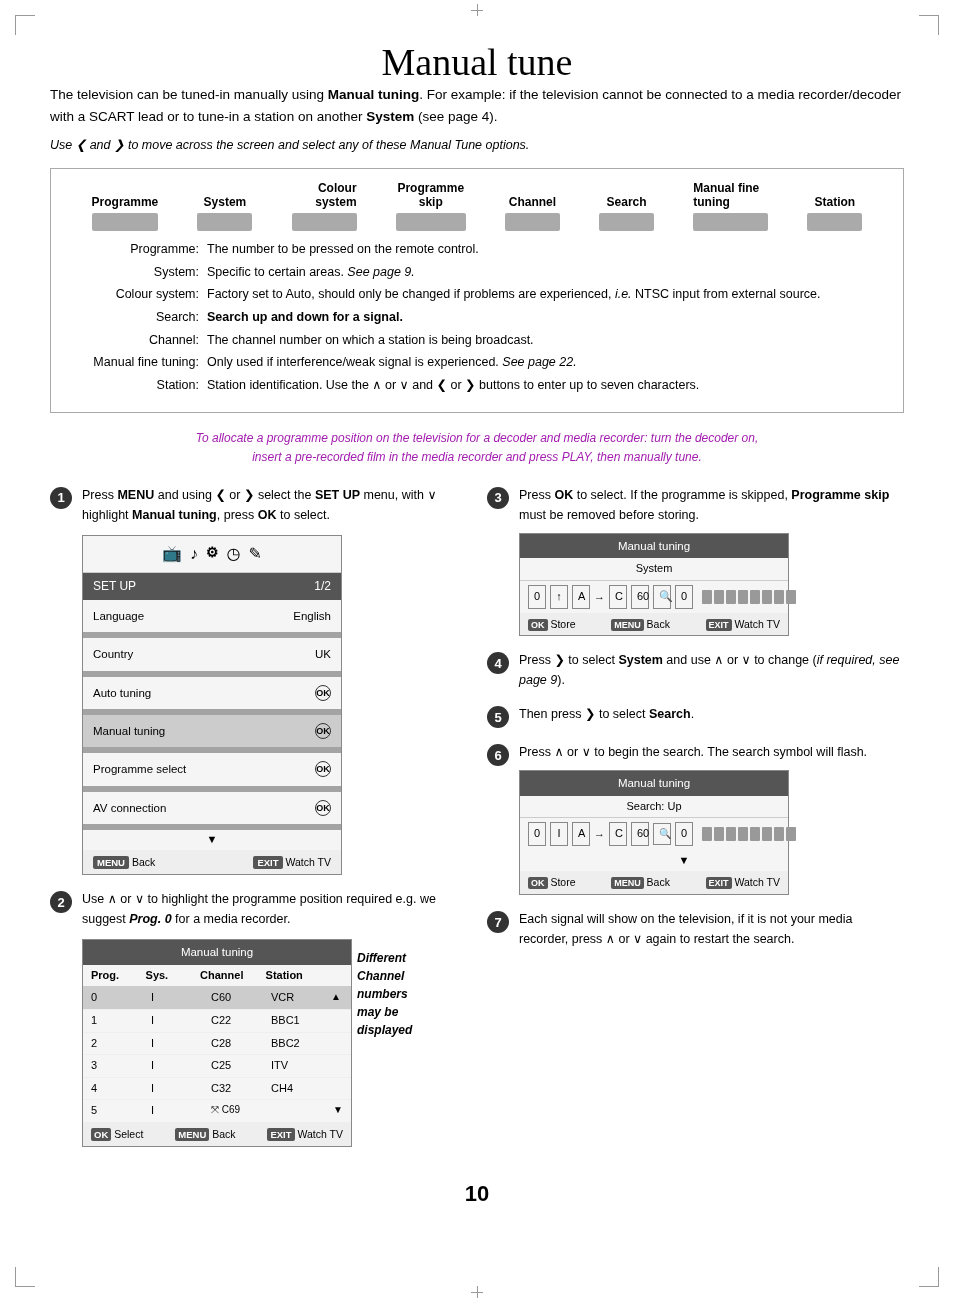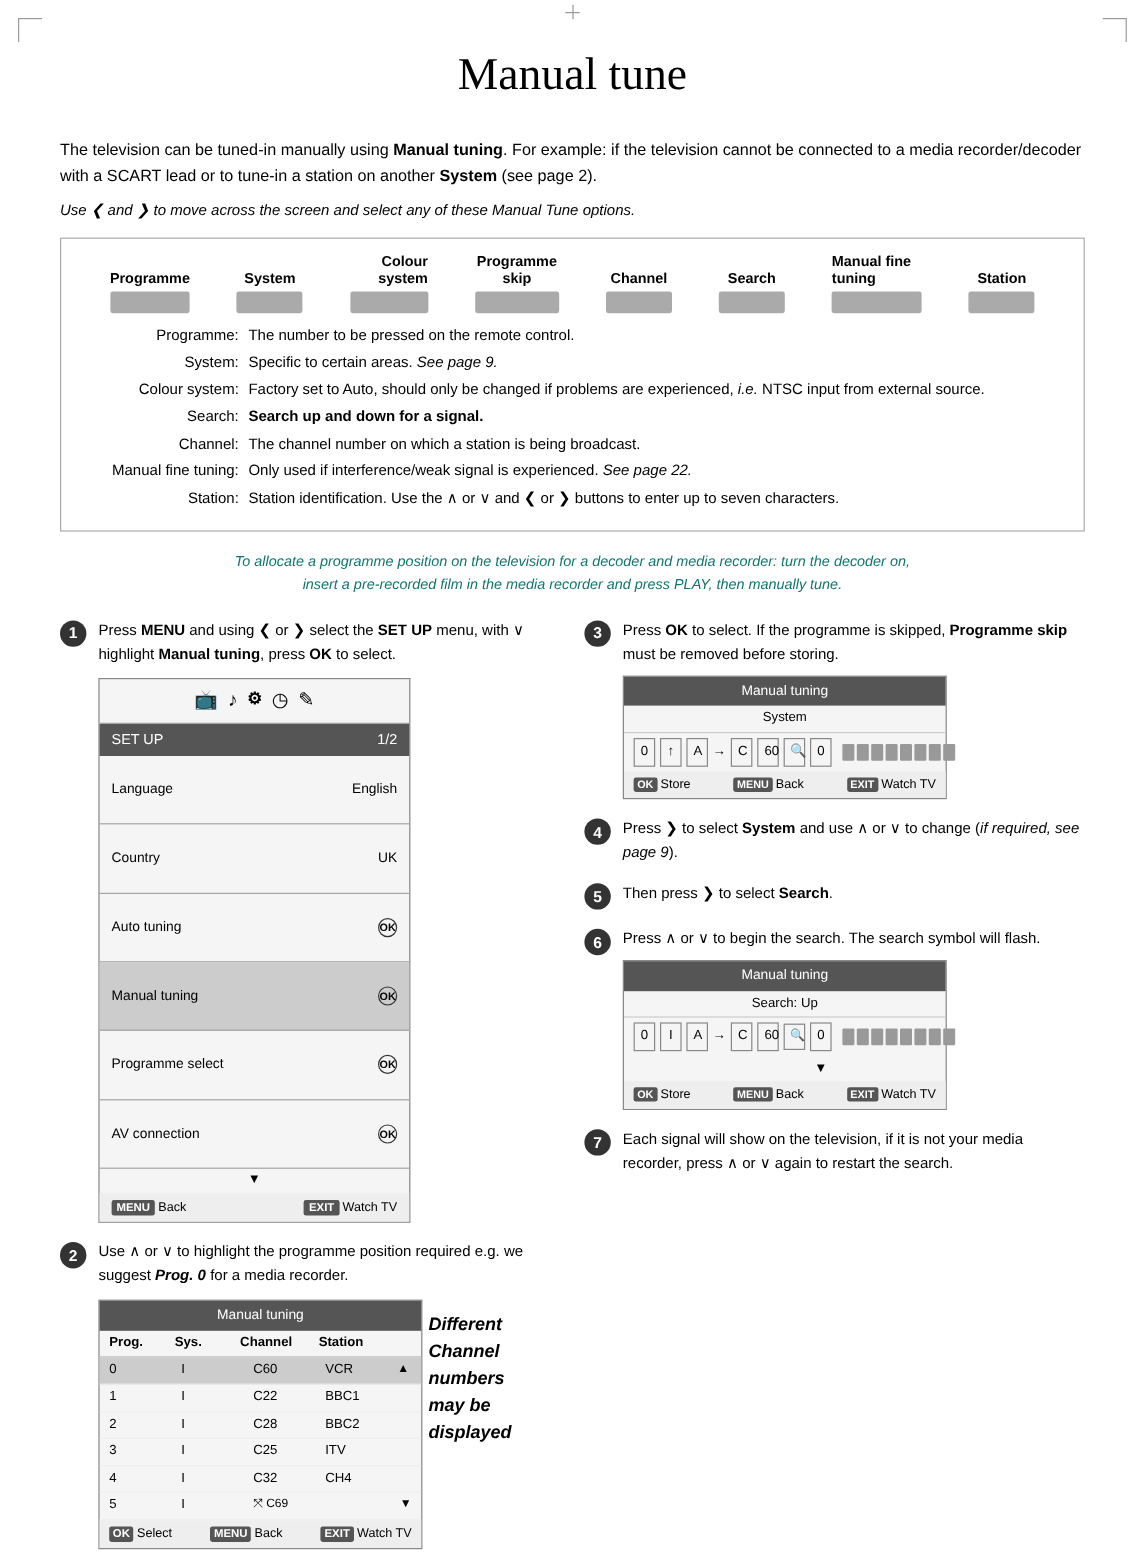--- a/index.html
+++ b/index.html
@@ -43,21 +43,20 @@
     .crosshair-top::before { width: 1px; height: 12px; left: 0; top: -6px; }
     .crosshair-top::after { width: 12px; height: 1px; left: -6px; top: 0; }
     .crosshair-bottom::before { width: 1px; height: 12px; left: 0; top: -6px; }
     .crosshair-bottom::after { width: 12px; height: 1px; left: -6px; top: 0; }
 
     h1.page-title {
       text-align: center;
       font-size: 38px;
       font-weight: normal;
       font-family: Georgia, serif;
-      margin-bottom: 30px;
       margin-top: 10px;
     }
 
     .intro-text {
       font-size: 13.5px;
       line-height: 1.6;
       margin-bottom: 10px;
     }
 
     .intro-text b { font-weight: bold; }
@@ -93,21 +92,21 @@
     .desc-value { flex: 1; }
     .desc-value i { font-style: italic; }
     .desc-value b { font-weight: bold; }
 
     .allocate-note {
       font-style: italic;
       font-size: 12px;
       text-align: center;
       margin: 12px 0 18px 0;
       line-height: 1.6;
-      color: #0f766e;
+      color: #a21caf;
     }
 
     
     .steps-container {
       display: flex;
       gap: 20px;
     }
     .steps-left {
       flex: 1;
     }
@@ -169,22 +168,22 @@
       justify-content: center;
       gap: 8px;
       padding: 5px;
       border-bottom: 1px solid #ccc;
       font-size: 16px;
     }
 
     .setup-menu-row {
       display: flex;
       justify-content: space-between;
-      padding: 19px 10px;
-      border-bottom: 1px solid #a3a3a3;
+      padding: 7px 10px;
+      border-bottom: 6px solid #a3a3a3;
       font-size: 11.5px;
     }
     .setup-menu-row .row-val {
       display: flex;
       align-items: center;
       gap: 3px;
     }
 
     .ok-circle {
       display: inline-block;
@@ -336,21 +335,21 @@
 <div class="corner-mark corner-tl"></div>
 <div class="corner-mark corner-tr"></div>
 <div class="corner-mark corner-bl"></div>
 <div class="corner-mark corner-br"></div>
 <div class="crosshair-top"></div>
 <div class="crosshair-bottom"></div>
 
 <h1 class="page-title">Manual tune</h1>
 
 <p class="intro-text">
-  <span>The television can be tuned-in manually using </span><b>Manual tuning</b><span>. For example: if the television cannot be connected to a media recorder/decoder with a SCART lead or to tune-in a station on another </span><b>System</b><span> (see page 2).</span>
+  <span>The television can be tuned-in manually using </span><b>Manual tuning</b><span>. For example: if the television cannot be connected to a media recorder/decoder with a SCART lead or to tune-in a station on another </span><b>System</b><span> (see page 4).</span>
 </p>
 <p class="italic-note">Use ❮ and ❯ to move across the screen and select any of these Manual Tune options.</p>
 
 <div class="options-box">
 
   <div style="display:flex; justify-content:space-around; align-items:flex-end; margin-bottom:8px; padding:0 5px;">
     <div style="text-align:center; min-width:65px;">
       <div style="font-weight:bold; font-size:12px;">Programme</div>
       <div style="height:18px; background:#aaa; border-radius:2px; margin-top:4px;"></div>
     </div>
@@ -543,21 +542,21 @@
               <span class="mt-col ch" style="font-size:10px;">⤧ C69</span>
               <span class="mt-col st"></span>
               <span style="width:12px; font-size:10px; text-align:right;">▼</span>
             </div>
             <div class="mt-footer">
               <span><span style="font-weight:bold; background:#555; color:#fff; padding:1px 3px; border-radius:2px; font-size:9.5px;">OK</span> Select</span>
               <span><span style="font-weight:bold; background:#555; color:#fff; padding:1px 3px; border-radius:2px; font-size:9.5px;">MENU</span> Back</span>
               <span><span style="font-weight:bold; background:#555; color:#fff; padding:1px 3px; border-radius:2px; font-size:9.5px;">EXIT</span> Watch TV</span>
             </div>
           </div>
-          <div style="font-style:italic; font-size:15px; line-height:1.5; margin-top:20px;">
+          <div style="font-style:italic; font-size:12px; line-height:1.5; margin-top:20px;">
             <i><b>Different<br>Channel<br>numbers<br>may be<br>displayed</b></i>
           </div>
         </div>
       </div>
     </div>
 
   </div>
 
   <div class="steps-right">
 

